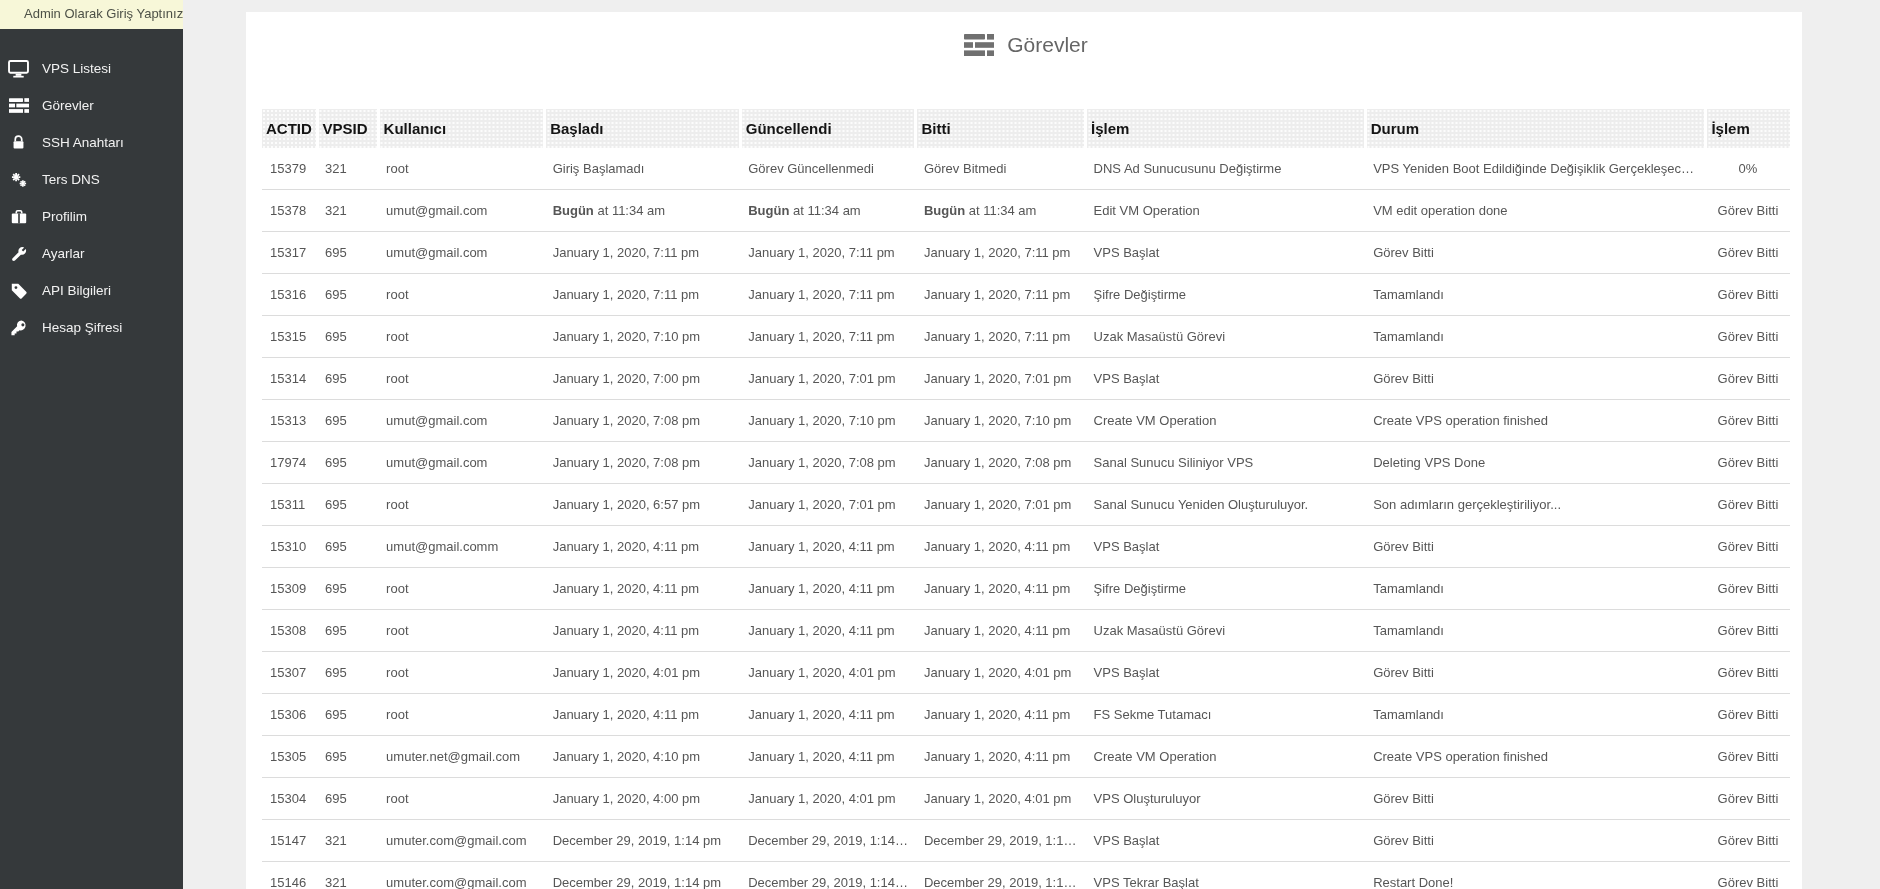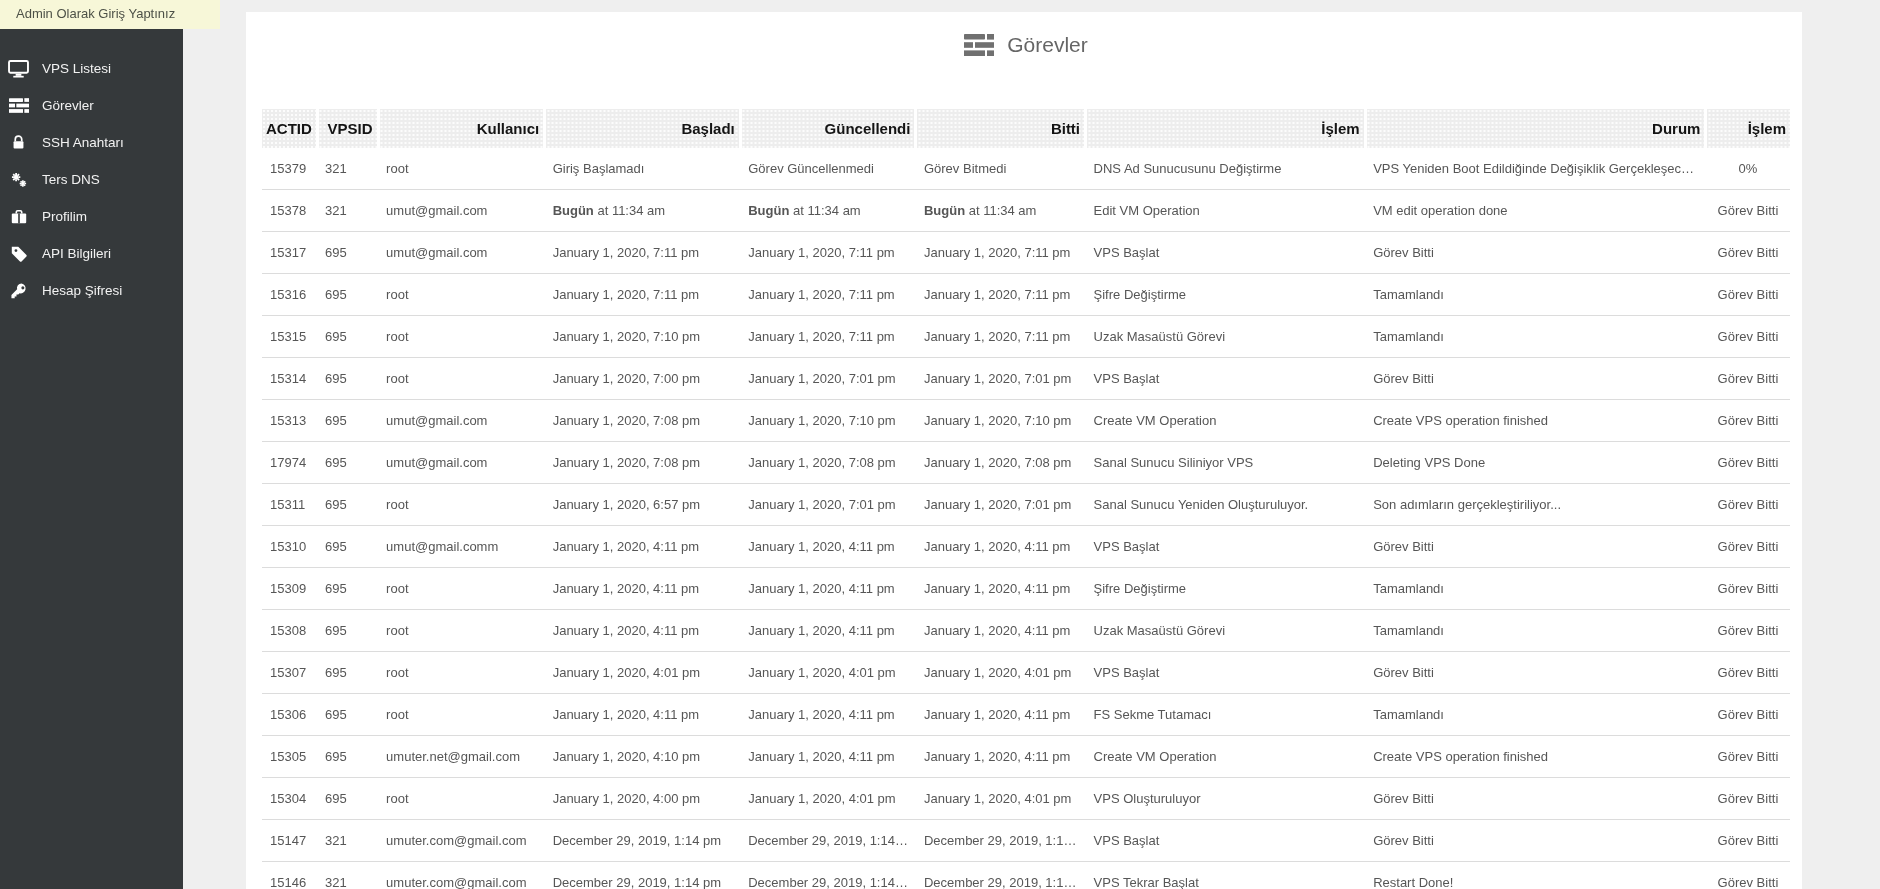--- a/index.html
+++ b/index.html
@@ -7,43 +7,43 @@
     --page-bg:#efefef; --card-bg:#ffffff; --header-bg:#ededed;
     --row-divider:#dcdcdc; --text-primary:#565656; --header-text:#141414;
     --title-text:#666666; --icon-gray:#707070;
   }
   *{box-sizing:border-box;margin:0;padding:0}
   html,body{width:1880px;height:889px;overflow:hidden}
   body{background:var(--page-bg);font-family:"Liberation Sans","DejaVu Sans",sans-serif;}
 
   
   .sidebar{position:absolute;left:0;top:0;width:183px;height:889px;background:var(--sidebar-bg);z-index:2}
-  .admin-banner{width:220px;background:var(--banner-bg);color:var(--banner-text);
-    font-size:13px;padding:6px 8px 7px 16px;line-height:16px;white-space:nowrap;overflow:hidden}
+  .admin-banner{width:183px;background:var(--banner-bg);color:var(--banner-text);
+    font-size:13px;padding:6px 8px 7px 24px;line-height:16px;white-space:nowrap;overflow:hidden}
   .menu{margin-top:21px}
   .menu-item{display:flex;align-items:center;height:37px;padding-left:5px;color:#f2f2f2;
     font-size:13.5px;cursor:pointer}
   .micon{width:27px;display:flex;justify-content:center;align-items:center;margin-right:10px;flex:0 0 27px}
   .mlabel{white-space:nowrap}
 
   
   .main{margin-left:183px;padding:12px 78px 0 63px}
   .card{background:var(--card-bg);min-height:877px;padding:0 12px 0 16px}
   .page-title{display:flex;align-items:center;justify-content:center;gap:13px;
     padding-top:21px;color:var(--title-text);font-size:21px}
   .title-icon{display:inline-flex}
 
   
   table{width:100%;border-collapse:collapse;table-layout:fixed;margin-top:52px}
   thead th{
     background-color:var(--header-bg);
     background-image:radial-gradient(rgba(255,255,255,.85) 1px, transparent 1.2px);
     background-size:4px 4px;
     color:var(--header-text);font-size:15px;font-weight:bold;
-    padding:11px 4px;text-align:right;border-left:3px solid #fff;
+    padding:11px 4px;text-align:left;border-left:3px solid #fff;
   }
   thead th:first-child{border-left:none}
   tbody tr{border-bottom:1px solid var(--row-divider)}
   tbody td{padding:13px 8px;font-size:13px;color:var(--text-primary);text-align:left;
     white-space:nowrap;overflow:hidden;text-overflow:ellipsis}
   tbody td.center{text-align:center;padding-left:2px;padding-right:2px}
   tbody td b{font-weight:bold}
 </style>
 </head>
 <body>
@@ -100,20 +100,28 @@
       </div>
       <div class="menu-item">
         <span class="micon">
           <svg viewBox="0 0 20 20" width="18" height="18">
             <path d="M7 6V4.5A1.5 1.5 0 0 1 8.5 3h3A1.5 1.5 0 0 1 13 4.5V6" fill="none" stroke="#fff" stroke-width="1.8"></path>
             <rect x="2" y="6" width="16" height="11" rx="1.2" fill="#fff"></rect>
             <rect x="9.1" y="6" width="1.8" height="11" fill="#35393b"></rect>
           </svg>
         </span>
         <span class="mlabel">Profilim</span>
+      </div>
+      <div class="menu-item">
+        <span class="micon">
+          <svg viewBox="0 0 20 20" width="18" height="18">
+            <path fill="#fff" d="M17.9 6.4c0 2.5-2 4.5-4.5 4.5-.4 0-.9-.1-1.3-.2l-6.6 6.6c-.7.7-1.9.7-2.6 0-.7-.7-.7-1.9 0-2.6l6.6-6.6c-.1-.4-.2-.9-.2-1.3 0-2.5 2-4.5 4.5-4.5.7 0 1.4.2 2 .5l-2.8 2.8 1.6 1.6 2.8-2.8c.3.6.5 1.3.5 2z"></path>
+          </svg>
+        </span>
+        <span class="mlabel">Ayarlar</span>
       </div>
       <div class="menu-item">
         <span class="micon">
           <svg viewBox="0 0 20 20" width="18" height="18">
             <path fill="#fff" fill-rule="evenodd" d="M2 2h7.2L18 10.8a1.6 1.6 0 0 1 0 2.3l-4.9 4.9a1.6 1.6 0 0 1-2.3 0L2 9.2V2zm4.6 2.6a1.6 1.6 0 1 0 0 3.2 1.6 1.6 0 0 0 0-3.2z"></path>
           </svg>
         </span>
         <span class="mlabel">API Bilgileri</span>
       </div>
       <div class="menu-item">

